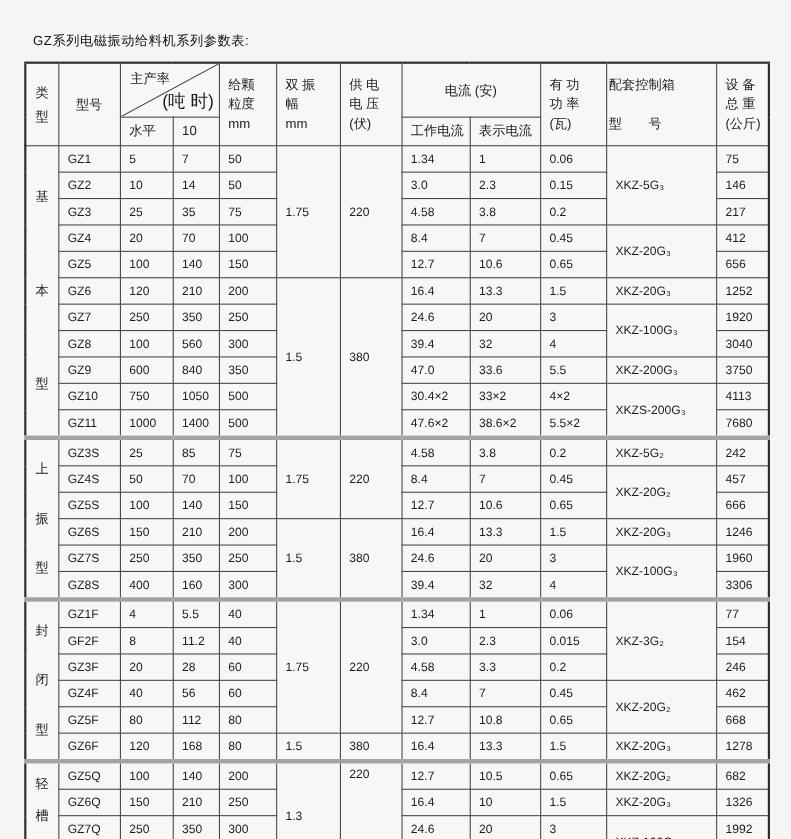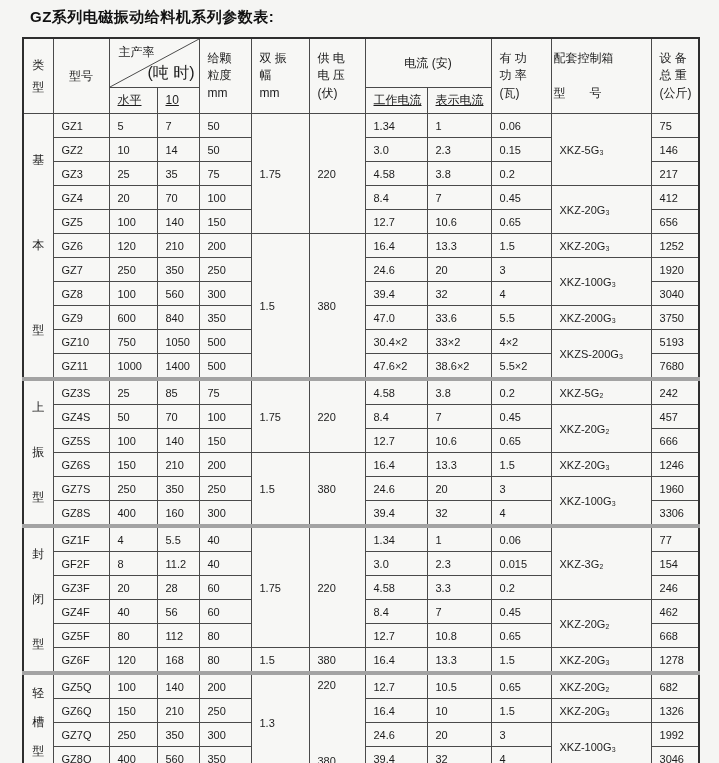--- a/index.html
+++ b/index.html
@@ -5,39 +5,39 @@
   html,body{margin:0;padding:0;}
   body{
     width:719px;height:763px;
     background:#f5f5f3;
     font-family:"Liberation Sans","DejaVu Sans",sans-serif;
     color:#1b1b1b;
     overflow:hidden;
   }
   .page{padding:8px 0 0 22px;}
   .title{
-    font-size:15px;font-weight:bold;letter-spacing:.5px;
-    margin:0 0 10px 8px;color:#111;
+    font-size:12px;font-weight:normal;letter-spacing:.5px;
+    margin:21px 0 10px 8px;color:#111;
   }
   table{
     border-collapse:collapse;table-layout:fixed;width:676px;
     background:#f7f7f5;
   }
   td{
     border:1px solid #4a4a4a;
     height:23px;
     font-size:11px;
     padding:0 2px 0 8px;
     text-align:left;vertical-align:middle;
     color:#1c1c1c;
     overflow:hidden;white-space:nowrap;
   }
   thead td{font-size:12px;}
   tr.hrow1 td{height:48px;}
-  tr.hrow2 td{height:25px;text-decoration:underline;}
+  tr.hrow2 td{height:25px;}
   .hc{text-align:center;padding:0 2px;}
   .hl{line-height:1.45;}
   .hl div{white-space:nowrap;}
   .htype div{margin:5px 0;text-align:center;}
   .hctrl{text-align:left;padding:0 2px;}
   .hctrl .line2{margin-top:18px;}
   
   .diag{position:relative;padding:0;}
   .diag svg{position:absolute;left:0;top:0;width:100%;height:100%;}
   .d-top{position:absolute;left:9px;top:5px;font-size:12px;}
@@ -238,21 +238,21 @@
         </tr>
         <tr>
           <td>GZ10</td>
           <td>750</td>
           <td>1050</td>
           <td>500</td>
           <td>30.4×2</td>
           <td>33×2</td>
           <td>4×2</td>
           <td rowspan="2">XKZS-200G₃</td>
-          <td>5193</td>
+          <td>4113</td>
         </tr>
         <tr>
           <td>GZ11</td>
           <td>1000</td>
           <td>1400</td>
           <td>500</td>
           <td>47.6×2</td>
           <td>38.6×2</td>
           <td>5.5×2</td>
           <td>7680</td>

